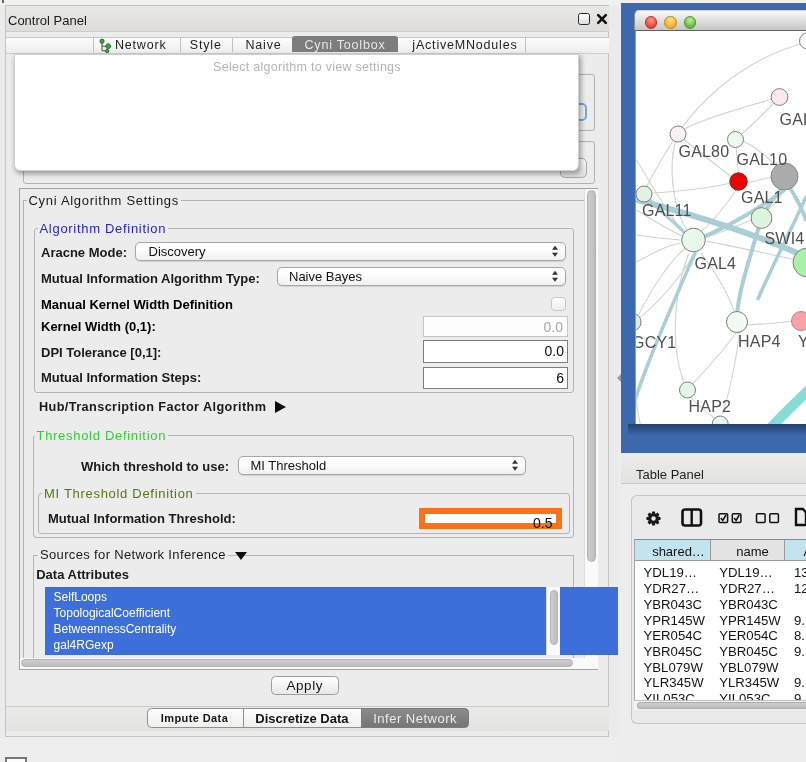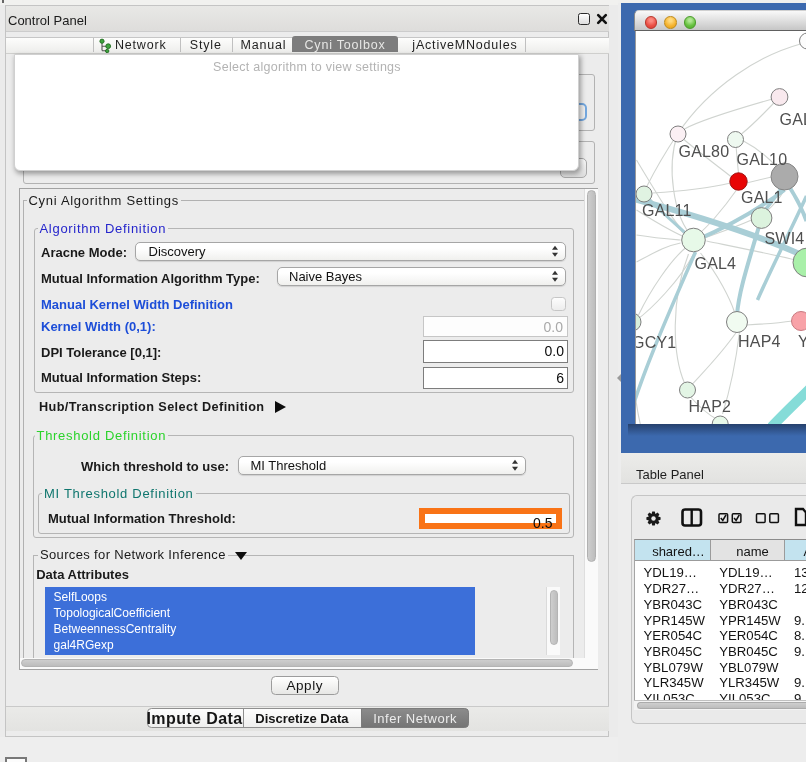--- a/index.html
+++ b/index.html
@@ -1,20 +1,20 @@
 <!DOCTYPE html>
 <html><head>
 <meta charset="utf-8">
 <style>
   html,body{margin:0;padding:0;}
   body{width:806px;height:762px;position:relative;overflow:hidden;
        font-family:"Liberation Sans", sans-serif;background:#ebebeb;}
   .abs{position:absolute;}
   .lbl{position:absolute;font-weight:bold;font-size:13px;color:#1a1a1a;white-space:nowrap;line-height:13px;}
-  .dis{color:#1d4ed8;}
+  .dis{color:#000000;}
   .combo{position:absolute;border:1px solid #a6a6a6;border-radius:5px;
     background:linear-gradient(#ffffff 30%,#f0f0ee);box-sizing:border-box;
     font-size:13px;color:#111;box-shadow:0 1px 1px rgba(0,0,0,0.12);text-align:right;}
   .combo .ctxt{position:absolute;left:13px;top:50%;transform:translateY(-50%);white-space:nowrap;}
   .arr{position:absolute;right:7px;top:50%;transform:translateY(-50%);display:block;}
   .arr .up,.arr .dn{display:block;width:0;height:0;border-left:3px solid transparent;border-right:3px solid transparent;}
   .arr .up{border-bottom:4px solid #333;margin-bottom:2.6px;}
   .arr .dn{border-top:4px solid #333;}
   .field{position:absolute;background:#fff;box-sizing:border-box;font-size:14px;
     color:#0a0a0a;text-align:right;white-space:nowrap;}
@@ -43,21 +43,21 @@
 <div class="abs" style="left:231.5px;top:37.5px;width:0;height:14.5px;border-left:1px solid #c0c0c0;"></div>
 <div class="abs" style="left:525px;top:37.5px;width:0;height:14.5px;border-left:1px solid #c0c0c0;"></div>
 <svg class="abs" style="left:98.5px;top:38px;" width="13" height="15" viewBox="0 0 13 15">
   <path d="M3,4 L3,12.6 M3,8.2 L8.6,8.2 M3,12.6 L7.6,12.8" stroke="#555" stroke-width="1.1" fill="none"></path>
   <circle cx="3" cy="3.2" r="2.1" fill="#3fa43f" stroke="#1e6b1e" stroke-width="0.9"></circle>
   <circle cx="9.2" cy="8.2" r="2.4" fill="#3fa43f" stroke="#1e6b1e" stroke-width="0.9"></circle>
   <circle cx="8.2" cy="13" r="1.7" fill="#3fa43f" stroke="#1e6b1e" stroke-width="0.9"></circle>
 </svg>
 <div class="tabtxt" style="left:115px;top:38px;">Network</div>
 <div class="tabtxt" style="left:180px;top:38px;width:51.5px;">Style</div>
-<div class="tabtxt" style="left:233.5px;top:38px;width:60px;">Manual</div>
+<div class="tabtxt" style="left:233.5px;top:38px;width:60px;">Naive</div>
 <div class="abs" style="left:291.7px;top:35.8px;width:106.6px;height:16.2px;background:#7d7d7d;border-radius:3px 3px 0 0;"></div>
 <div class="tabtxt" style="left:291.7px;top:38px;width:106.6px;color:#e7e7e5;">Cyni Toolbox</div>
 <div class="tabtxt" style="left:401.3px;top:38px;width:127.2px;">jActiveMNodules</div>
 
 <div class="abs" style="left:22.5px;top:74px;width:572px;height:57px;border:1px solid #b2b2b2;border-radius:3px;box-sizing:border-box;"></div>
 <div class="abs" style="left:560px;top:102.5px;width:27px;height:18.5px;border:2.5px solid #74a7de;border-radius:5px;background:#f0f0f0;box-sizing:border-box;"></div>
 <div class="abs" style="left:22.5px;top:141px;width:572px;height:42.5px;border:1px solid #b2b2b2;border-radius:3px;box-sizing:border-box;"></div>
 <div class="abs" style="left:560px;top:157.5px;width:27px;height:20.5px;border:1px solid #a8a8a8;border-radius:5px;background:linear-gradient(#fbfbfb,#dcdcdc);box-sizing:border-box;"></div>
 
 <div class="abs" style="left:18.5px;top:187.5px;width:579.5px;height:482px;border:1px solid #a2a2a2;background:#ececec;box-sizing:border-box;"></div>
@@ -92,60 +92,60 @@
   </div>
 <div class="lbl dis" style="left:41px;top:297.5px;">Manual Kernel Width Definition</div>
 <div class="abs" style="left:550.5px;top:296.5px;width:13px;height:12.5px;border:1px solid #c6c6c6;border-radius:3.5px;background:linear-gradient(#fdfdfd,#ededed);"></div>
 <div class="lbl dis" style="left:41px;top:320px;">Kernel Width (0,1):</div>
 <div class="field" style="left:422.5px;top:315.5px;width:145px;height:21.8px;border:1px solid #c6c6c6;background:#fdfdfd;color:#a9a9a9;line-height:20px;padding-right:3.5px;">0.0</div>
 <div class="lbl" style="left:41px;top:346px;">DPI Tolerance [0,1]:</div>
 <div class="field" style="left:422.5px;top:340.3px;width:145px;height:22.3px;border:1px solid #7d7d7d;line-height:20.5px;padding-right:2.5px;">0.0</div>
 <div class="lbl" style="left:41px;top:371px;">Mutual Information Steps:</div>
 <div class="field" style="left:422.5px;top:366.6px;width:145px;height:22.3px;border:1px solid #7d7d7d;line-height:20.5px;padding-right:2.5px;">6</div>
 
-<div class="lbl" style="left:39px;top:400.5px;font-size:12.7px;letter-spacing:0.4px;">Hub/Transcription Select Definition</div>
+<div class="lbl" style="left:39px;top:400.5px;font-size:12.7px;letter-spacing:0.4px;">Hub/Transcription Factor Algorithm</div>
 <div class="abs" style="left:274.8px;top:400.7px;width:0;height:0;border-left:11px solid #0d0d0d;border-top:6.2px solid transparent;border-bottom:6.2px solid transparent;"></div>
 
 <div class="abs" style="left:32.5px;top:435px;width:541px;height:102.5px;border:1px solid #b5b5b5;border-radius:3px;box-sizing:border-box;"></div>
 <div class="gt" style="left:34.5px;top:429px;color:#2bd32b;">Threshold Definition</div>
 <div class="lbl" style="left:81px;top:460px;">Which threshold to use:</div>
 <div class="combo" style="left:238px;top:455.8px;width:287.5px;height:19px;">
     <span class="ctxt" style="left:11.5px;">MI Threshold</span>
     <span class="arr">
       <span class="up"></span>
       <span class="dn"></span>
     </span>
   </div>
 <div class="abs" style="left:37.5px;top:493px;width:532.5px;height:40.5px;border:1px solid #b5b5b5;border-radius:3px;box-sizing:border-box;"></div>
-<div class="gt" style="left:42px;top:487px;color:#0f766e;">MI Threshold Definition</div>
+<div class="gt" style="left:42px;top:487px;color:#4d7c0f;">MI Threshold Definition</div>
 <div class="lbl" style="left:48px;top:511.5px;">Mutual Information Threshold:</div>
 <div class="field" style="left:418.5px;top:507.5px;width:143px;height:21px;border:6px solid #f97316;line-height:19px;padding-right:3px;">0.5</div>
 
 <div class="abs" style="left:32.5px;top:555px;width:540.5px;height:0;border-top:1px solid #b5b5b5;"></div>
 <div class="abs" style="left:32.5px;top:555px;width:0;height:103px;border-left:1px solid #b5b5b5;"></div>
 <div class="abs" style="left:572.5px;top:555px;width:0;height:103px;border-left:1px solid #b5b5b5;"></div>
 <div class="gt" style="left:38px;top:548.2px;color:#1a1a1a;letter-spacing:0.35px;">Sources for Network Inference</div>
 <div class="abs" style="left:235px;top:551.5px;width:0;height:0;border-top:8.5px solid #0d0d0d;border-left:6.5px solid transparent;border-right:6.5px solid transparent;"></div>
 <div class="lbl" style="left:36.2px;top:567.5px;">Data Attributes</div>
-<div class="abs" style="left:45.4px;top:586.8px;width:430px;height:68.2px;background:#3c6fd9;overflow:hidden;">
+<div class="abs" style="left:45.4px;top:586.8px;width:573px;height:68.2px;background:#3c6fd9;overflow:hidden;">
   <div style="padding:1.8px 0 0 8.2px;font-size:12px;line-height:16.2px;color:#fff;">SelfLoops<br>TopologicalCoefficient<br>BetweennessCentrality<br>gal4RGexp</div>
 </div>
 <div class="abs" style="left:545.7px;top:586.8px;width:14.3px;height:68.2px;background:#fafafa;border-left:1px solid #dadada;box-sizing:border-box;"></div>
 <div class="abs" style="left:549.5px;top:589.5px;width:8.5px;height:55px;background:linear-gradient(90deg,#cecece,#bdbdbd);border:1px solid #b4b4b4;border-radius:4.5px;box-sizing:border-box;"></div>
 
 <div class="abs" style="left:13.5px;top:53.5px;width:565px;height:117px;background:#fff;border:1px solid #d0d0d0;border-radius:0 0 6px 6px;box-sizing:border-box;box-shadow:1.5px 2.5px 5px rgba(0,0,0,0.35);">
   <div style="position:absolute;left:11px;top:6px;width:100%;text-align:center;font-size:12.5px;letter-spacing:0.28px;color:#b3b3b3;line-height:13px;">Select algorithm to view settings</div>
 </div>
 
 <div class="abs" style="left:271px;top:675.5px;width:67.5px;height:19px;border:1px solid #9c9c9c;border-radius:4.5px;background:linear-gradient(#ffffff,#e7e7e5);box-sizing:border-box;text-align:center;font-size:13.5px;letter-spacing:0.5px;color:#141414;line-height:17.5px;">Apply</div>
 <div class="abs" style="left:5.5px;top:706px;width:603px;height:24px;background:linear-gradient(#eaeae8,#e3e3e1);border-top:1px solid #c9c9c9;"></div>
 <div class="abs" style="left:146.5px;top:708.3px;width:322.5px;height:19.3px;border:1px solid #8f8f8f;border-radius:4.5px;background:linear-gradient(#fdfdfd,#efefee);box-sizing:border-box;"></div>
 <div class="abs" style="left:242.5px;top:708.3px;width:0;height:19.3px;border-left:1px solid #8f8f8f;"></div>
 <div class="abs" style="left:361.3px;top:708.3px;width:107.7px;height:19.3px;background:linear-gradient(#8b8b8b,#757575);border-radius:0 4.5px 4.5px 0;border:1px solid #7c7c7c;box-sizing:border-box;"></div>
-<div class="abs" style="left:146.5px;top:712.3px;width:96px;text-align:center;font-size:16px;font-weight:bold;letter-spacing:0.4px;white-space:nowrap;color:#151515;line-height:13px;">Impute Data</div>
+<div class="abs" style="left:146.5px;top:712.3px;width:96px;text-align:center;font-size:11px;font-weight:bold;letter-spacing:0.4px;white-space:nowrap;color:#151515;line-height:13px;">Impute Data</div>
 <div class="abs" style="left:242.5px;top:712.3px;width:118.8px;text-align:center;font-size:13px;font-weight:bold;white-space:nowrap;color:#151515;line-height:13px;">Discretize Data</div>
 <div class="abs" style="left:361.3px;top:712.3px;width:107.7px;text-align:center;font-size:13px;letter-spacing:0.5px;white-space:nowrap;color:#ececec;line-height:13px;">Infer Network</div>
 <div class="abs" style="left:0;top:737px;width:618px;height:25px;background:#eeeeee;"></div>
 <div class="abs" style="left:5px;top:757px;width:18px;height:10px;border:2px solid #787878;background:#fcfcfc;"></div>
 
 <div class="abs" style="left:618px;top:0;width:188px;height:762px;background:#ededed;"></div>
 <div class="abs" style="left:618px;top:0;width:188px;height:3px;background:#f0f0ee;"></div>
 <div class="abs" style="left:621px;top:3px;width:185px;height:450px;background:#3c69ae;"></div>
 <div class="abs" style="left:616.5px;top:373.5px;width:0;height:0;border-right:4px solid #9a9a9a;border-top:4px solid transparent;border-bottom:4px solid transparent;"></div>
 

